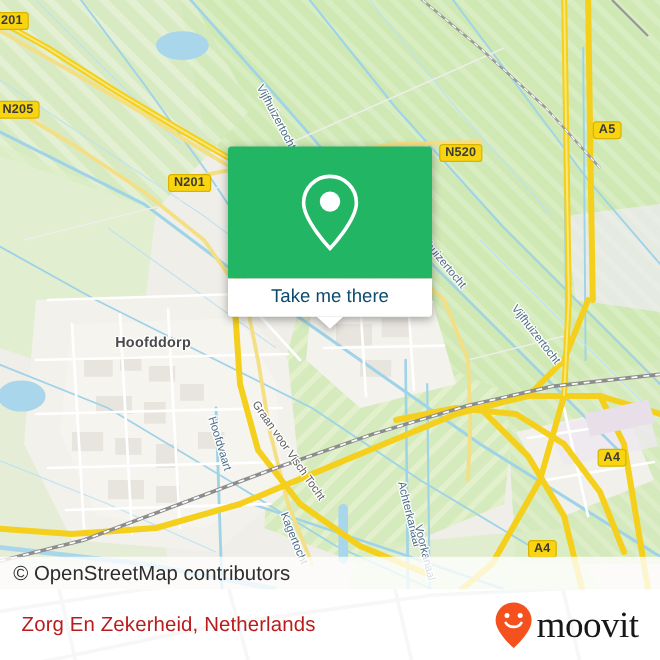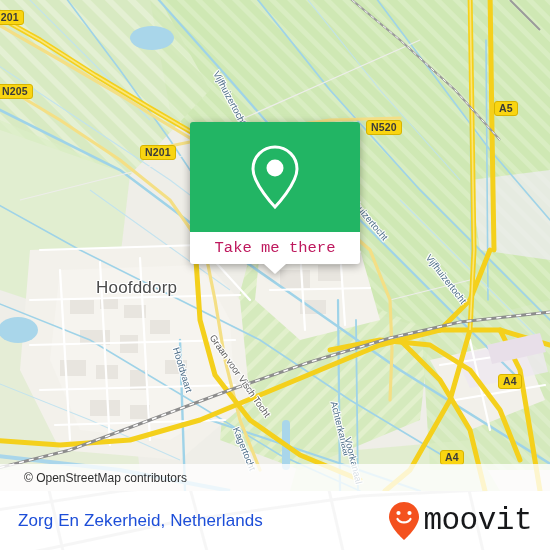--- a/index.html
+++ b/index.html
@@ -16,21 +16,21 @@
     color:#5a5a5a;
     white-space:nowrap;
     pointer-events:none;
     text-shadow:
       1px 0 0 rgba(255,255,255,.9),-1px 0 0 rgba(255,255,255,.9),
       0 1px 0 rgba(255,255,255,.9),0 -1px 0 rgba(255,255,255,.9),
       1px 1px 0 rgba(255,255,255,.9),-1px -1px 0 rgba(255,255,255,.9),
       1px -1px 0 rgba(255,255,255,.9),-1px 1px 0 rgba(255,255,255,.9);
   }
   .place{
-    font-size:17px;color:#4b4b4b;letter-spacing:.2px;
+    font-size:12px;color:#4b4b4b;letter-spacing:.2px;font-weight:bold;
   }
   .water-label{font-size:9.5px;color:#4d6d88;}
 
   
   .shield{
     position:absolute;
     background:#f9d511;
     border:1px solid #d8b400;
     border-radius:3px;
     color:#3b3b3b;
@@ -43,41 +43,41 @@
     white-space:nowrap;
   }
 
   
   #attrib{
     position:absolute;left:0;top:464px;width:550px;height:27px;
     background:rgba(255,255,255,.78);
     display:flex;align-items:center;
   }
   #attrib span{
-    font-size:12px;color:#2e2e2e;padding-left:24px;
+    font-size:17px;color:#2e2e2e;padding-left:11px;
     font-family:"Liberation Sans",sans-serif;
   }
 
   
   #callout{
     position:absolute;left:190px;top:122px;width:170px;
     filter:drop-shadow(0 2px 4px rgba(0,0,0,.35));
   }
   #callout-head{
     height:110px;background:#22b564;
     border-radius:3px 3px 0 0;
     display:flex;align-items:center;justify-content:center;
   }
   #callout-foot{
     height:32px;background:#fff;border-radius:0 0 3px 3px;
     display:flex;align-items:center;justify-content:center;
     position:relative;
   }
   #callout-foot .label{
-    font-size:15.5px;color:#be185d;font-family:Liberation Mono, monospace;
+    font-size:15.5px;color:#0c4a6e;font-family:Liberation Sans, sans-serif;
   }
   #callout-tip{
     position:absolute;left:50%;top:142px;margin-left:-11px;
     width:0;height:0;
     border-left:11px solid transparent;
     border-right:11px solid transparent;
     border-top:10px solid #fff;
   }
 
   
@@ -85,26 +85,26 @@
     position:absolute;left:0;top:491px;width:550px;height:59px;
     background:#ffffff;overflow:hidden;
   }
   #footer-ghost{position:absolute;left:0;top:-30px;opacity:.07;}
   #footer-inner{
     position:relative;width:100%;height:100%;
     display:flex;align-items:center;justify-content:space-between;
     padding:0 18px 0 18px;box-sizing:border-box;
   }
   #footer-title{
-    font-size:17px;color:#1d4ed8;font-family:"Liberation Sans",sans-serif;
+    font-size:17px;color:#b91c1c;font-family:"Liberation Sans",sans-serif;
     letter-spacing:.1px;
   }
   #logo{display:flex;align-items:center;gap:3px;}
   #logo-text{
-    font-size:31px;color:#17181a;font-family:Liberation Mono, monospace;
+    font-size:31px;color:#17181a;font-family:Liberation Serif, serif;
     letter-spacing:-.5px;line-height:31px;font-weight:normal;text-align:center;
   }
 </style>
 </head>
 <body>
 
 <div id="root">
 
   <div id="map">
     <svg id="mapsvg" width="550" height="491" viewBox="0 0 550 491">

